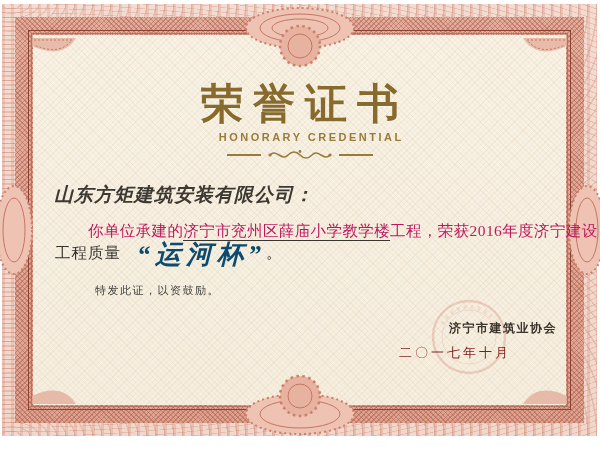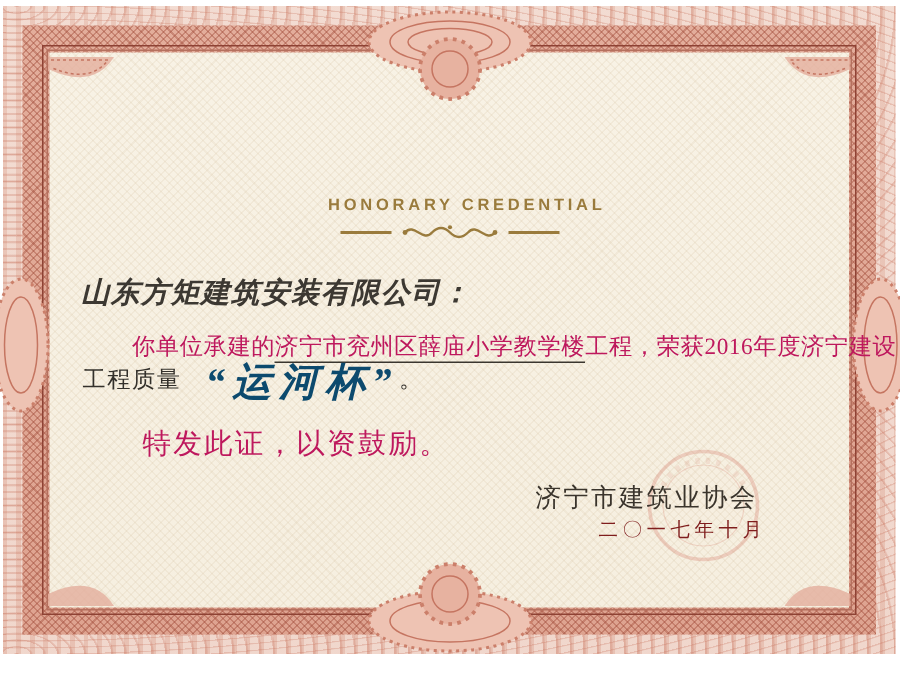--- a/index.html
+++ b/index.html
@@ -68,24 +68,24 @@
   }
   .para1 { left:88px; top:221px; font-size:15.5px; color:#be185d; letter-spacing:.4px; }
   .para1 .u { border-bottom:1.5px solid #3a362f; padding-bottom:1px; }
   .para2 { left:55px; top:234px; font-size:15.5px; color:#33302b; height:34px; display:flex; align-items:flex-end; }
   .para2 .plain { padding-bottom:4px; letter-spacing:1px; }
   .award {
     font-size:26px; font-style:italic; font-weight:bold; color:#0c4a6e;
     letter-spacing:5px; margin-left:16px; line-height:1;
   }
   .para2 .period { padding-bottom:4px; }
-  .para3 { left:95px; top:283px; font-size:19px; color:#be185d; letter-spacing:1.5px;font-family:Liberation Mono, monospace; }
+  .para3 { left:95px; top:283px; font-size:11px; color:#404040; letter-spacing:1.5px;font-family:Liberation Mono, monospace; }
 
-  .issuer { left:357px; top:320px; width:200px; text-align:left;
-    font-size:17px; font-weight:normal; color:#3a342c; letter-spacing:1.5px; }
+  .issuer { left:357px; top:320px; width:200px; text-align:right;
+    font-size:12px; font-weight:bold; color:#3a342c; letter-spacing:1.5px; }
   .date { left:357px; top:344px; width:196px; text-align:center;
     font-size:13px; color:#7f1d1d; letter-spacing:3px; }
 
   
   .seal { left:430px; top:298px; width:78px; height:78px; opacity:.55; }
 </style>
 </head>
 <body>
 
 <div class="page">
@@ -134,20 +134,21 @@
       <path d="M42,2 L4,2 Q16,18 42,7" fill="none" stroke="#c57561" stroke-width="1" stroke-dasharray="2 2"></path>
     </svg>
     <svg class="deco" style="left:30px; top:372px;" width="44" height="28" viewBox="0 0 44 28">
       <path d="M0,28 L44,28 Q30,6 0,20 Z" fill="#e4ae9c" opacity=".8"></path>
     </svg>
     <svg class="deco" style="left:521px; top:372px;" width="44" height="28" viewBox="0 0 44 28">
       <path d="M44,28 L0,28 Q14,6 44,20 Z" fill="#e4ae9c" opacity=".8"></path>
     </svg>
   </div>
 
+  <div class="txt title">荣誉证书</div>
   <div class="txt subtitle">HONORARY CREDENTIAL</div>
 
   <div class="txt divider">
     <span class="bar"></span>
     <svg width="64" height="16" viewBox="0 0 64 16">
       <path d="M2,8 C8,1 14,15 20,8 C24,4 28,4 32,8 C36,12 40,12 44,8 C50,1 56,15 62,8" fill="none" stroke="#9a7b3c" stroke-width="1.6" stroke-linecap="round"></path>
       <circle cx="2" cy="8" r="1.6" fill="#9a7b3c"></circle>
       <circle cx="62" cy="8" r="1.6" fill="#9a7b3c"></circle>
       <circle cx="32" cy="4.5" r="1.4" fill="#9a7b3c"></circle>
     </svg>

